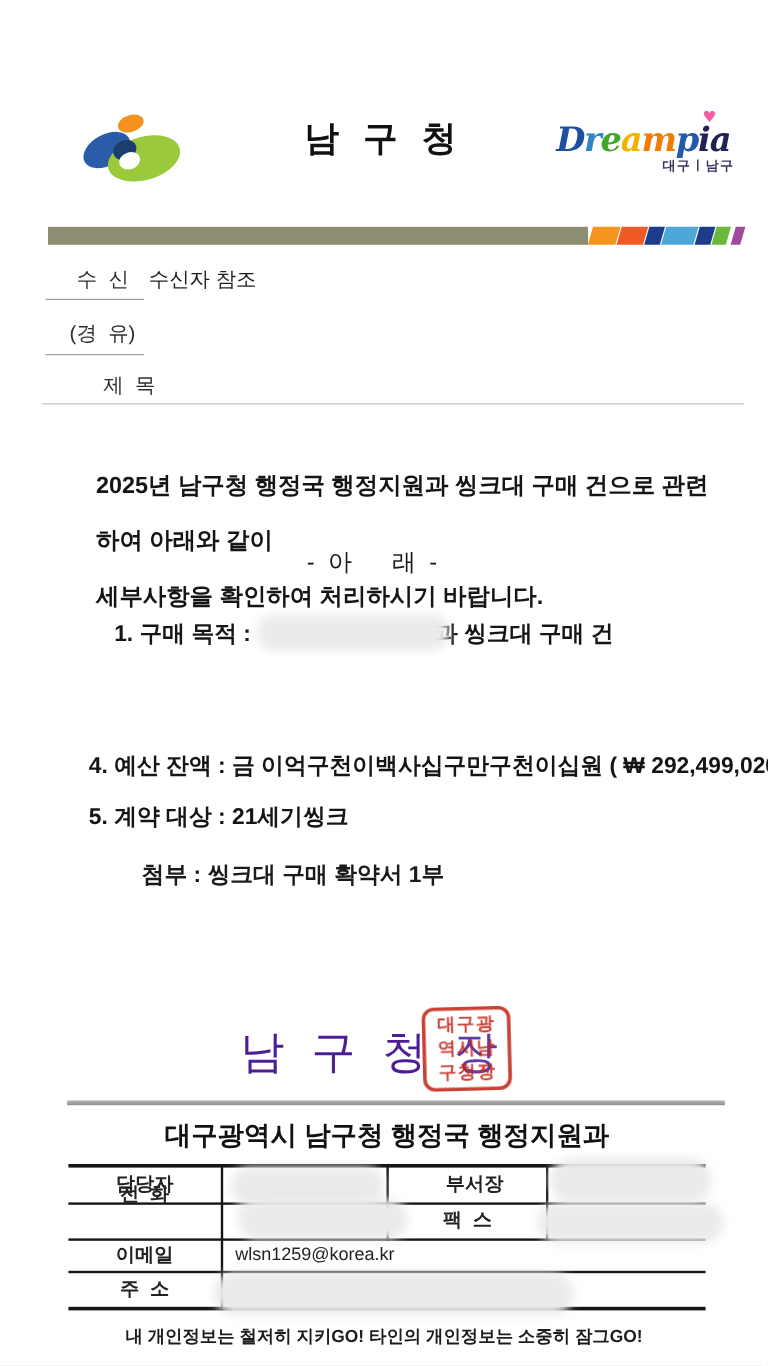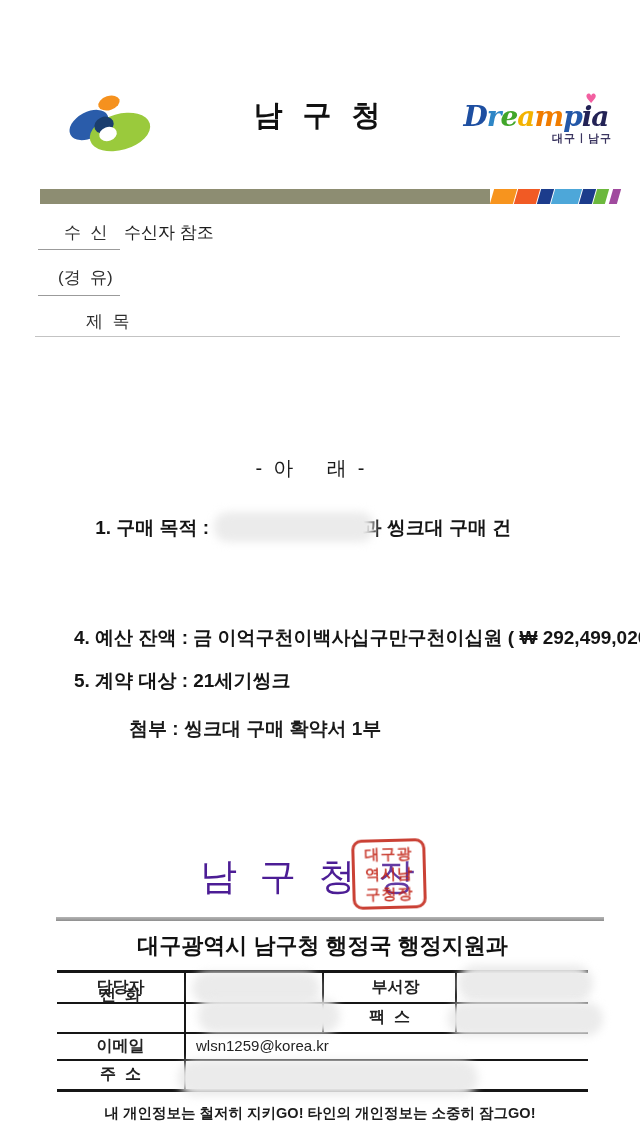--- a/index.html
+++ b/index.html
@@ -36,21 +36,21 @@
   .subject-value { font-size:19px; font-weight:800; color:#111; }
   .u-line { height:1px; background:#9b9b9b; }
   .full-line { left:35px; top:336px; width:585px; height:1px; background:#c3c3c3; }
 
   
   .body-par { left:80px; top:382px; width:515px; font-size:19.5px; font-weight:700;
     line-height:46px; white-space:pre-line; color:#151515; }
   .below-marker { left:0; top:455px; width:620px; text-align:center;
     font-size:20px; font-weight:400; white-space:pre; }
   .list-item { left:74px; font-size:19px; font-weight:700; color:#151515; white-space:pre; }
-  .attachment { left:118px; top:716px; font-size:19px; font-weight:700;margin-left:11px; }
+  .attachment { left:118px; top:716px; font-size:19px; font-weight:700; }
 
   
   .blur { position:absolute; background:#ebebeb; border-radius:18px;
     filter:blur(4px); z-index:6; }
   .inline-blur { display:inline-block; width:160px; height:30px; background:#ebebeb;
     border-radius:14px; filter:blur(4px); vertical-align:-8px; margin-right:-12px; }
 
   
   .signer { left:200px; top:852px; font-size:37px; font-weight:400;
     letter-spacing:6px; color:#4c1d95; z-index:2; }
@@ -104,20 +104,22 @@
   <div class="abs meta-label" style="left:64px; top:221px;">수  신</div>
   <div class="abs meta-value" style="left:124px; top:221px;">수신자 참조</div>
   <div class="abs u-line" style="left:38px; top:249px; width:82px;"></div>
 
   <div class="abs meta-label" style="left:58px; top:266px;">(경  유)</div>
   <div class="abs u-line" style="left:38px; top:295px; width:82px;"></div>
 
   <div class="abs meta-label" style="left:64px; top:310px;margin-left:22px;">제  목</div>
   <div class="abs full-line"></div>
 
+  <div class="abs body-par">2025년 남구청 행정국 행정지원과 씽크대 구매 건으로 관련하여 아래와 같이
+세부사항을 확인하여 처리하시기 바랍니다.</div>
 
   <div class="abs below-marker">-  아      래  -</div>
 
   <div class="abs list-item" style="top:490px;">
     <span>1. 구매 목적 : </span><span class="inline-blur"></span><span>과 씽크대 구매 건</span>
   </div>
   <div class="abs list-item" style="top:625px;">4. 예산 잔액 : 금 이억구천이백사십구만구천이십원 ( ₩ 292,499,020 원 )</div>
   <div class="abs list-item" style="top:668px;">5. 계약 대상 : 21세기씽크</div>
 
   <div class="abs attachment">첨부 : 씽크대 구매 확약서 1부</div>

